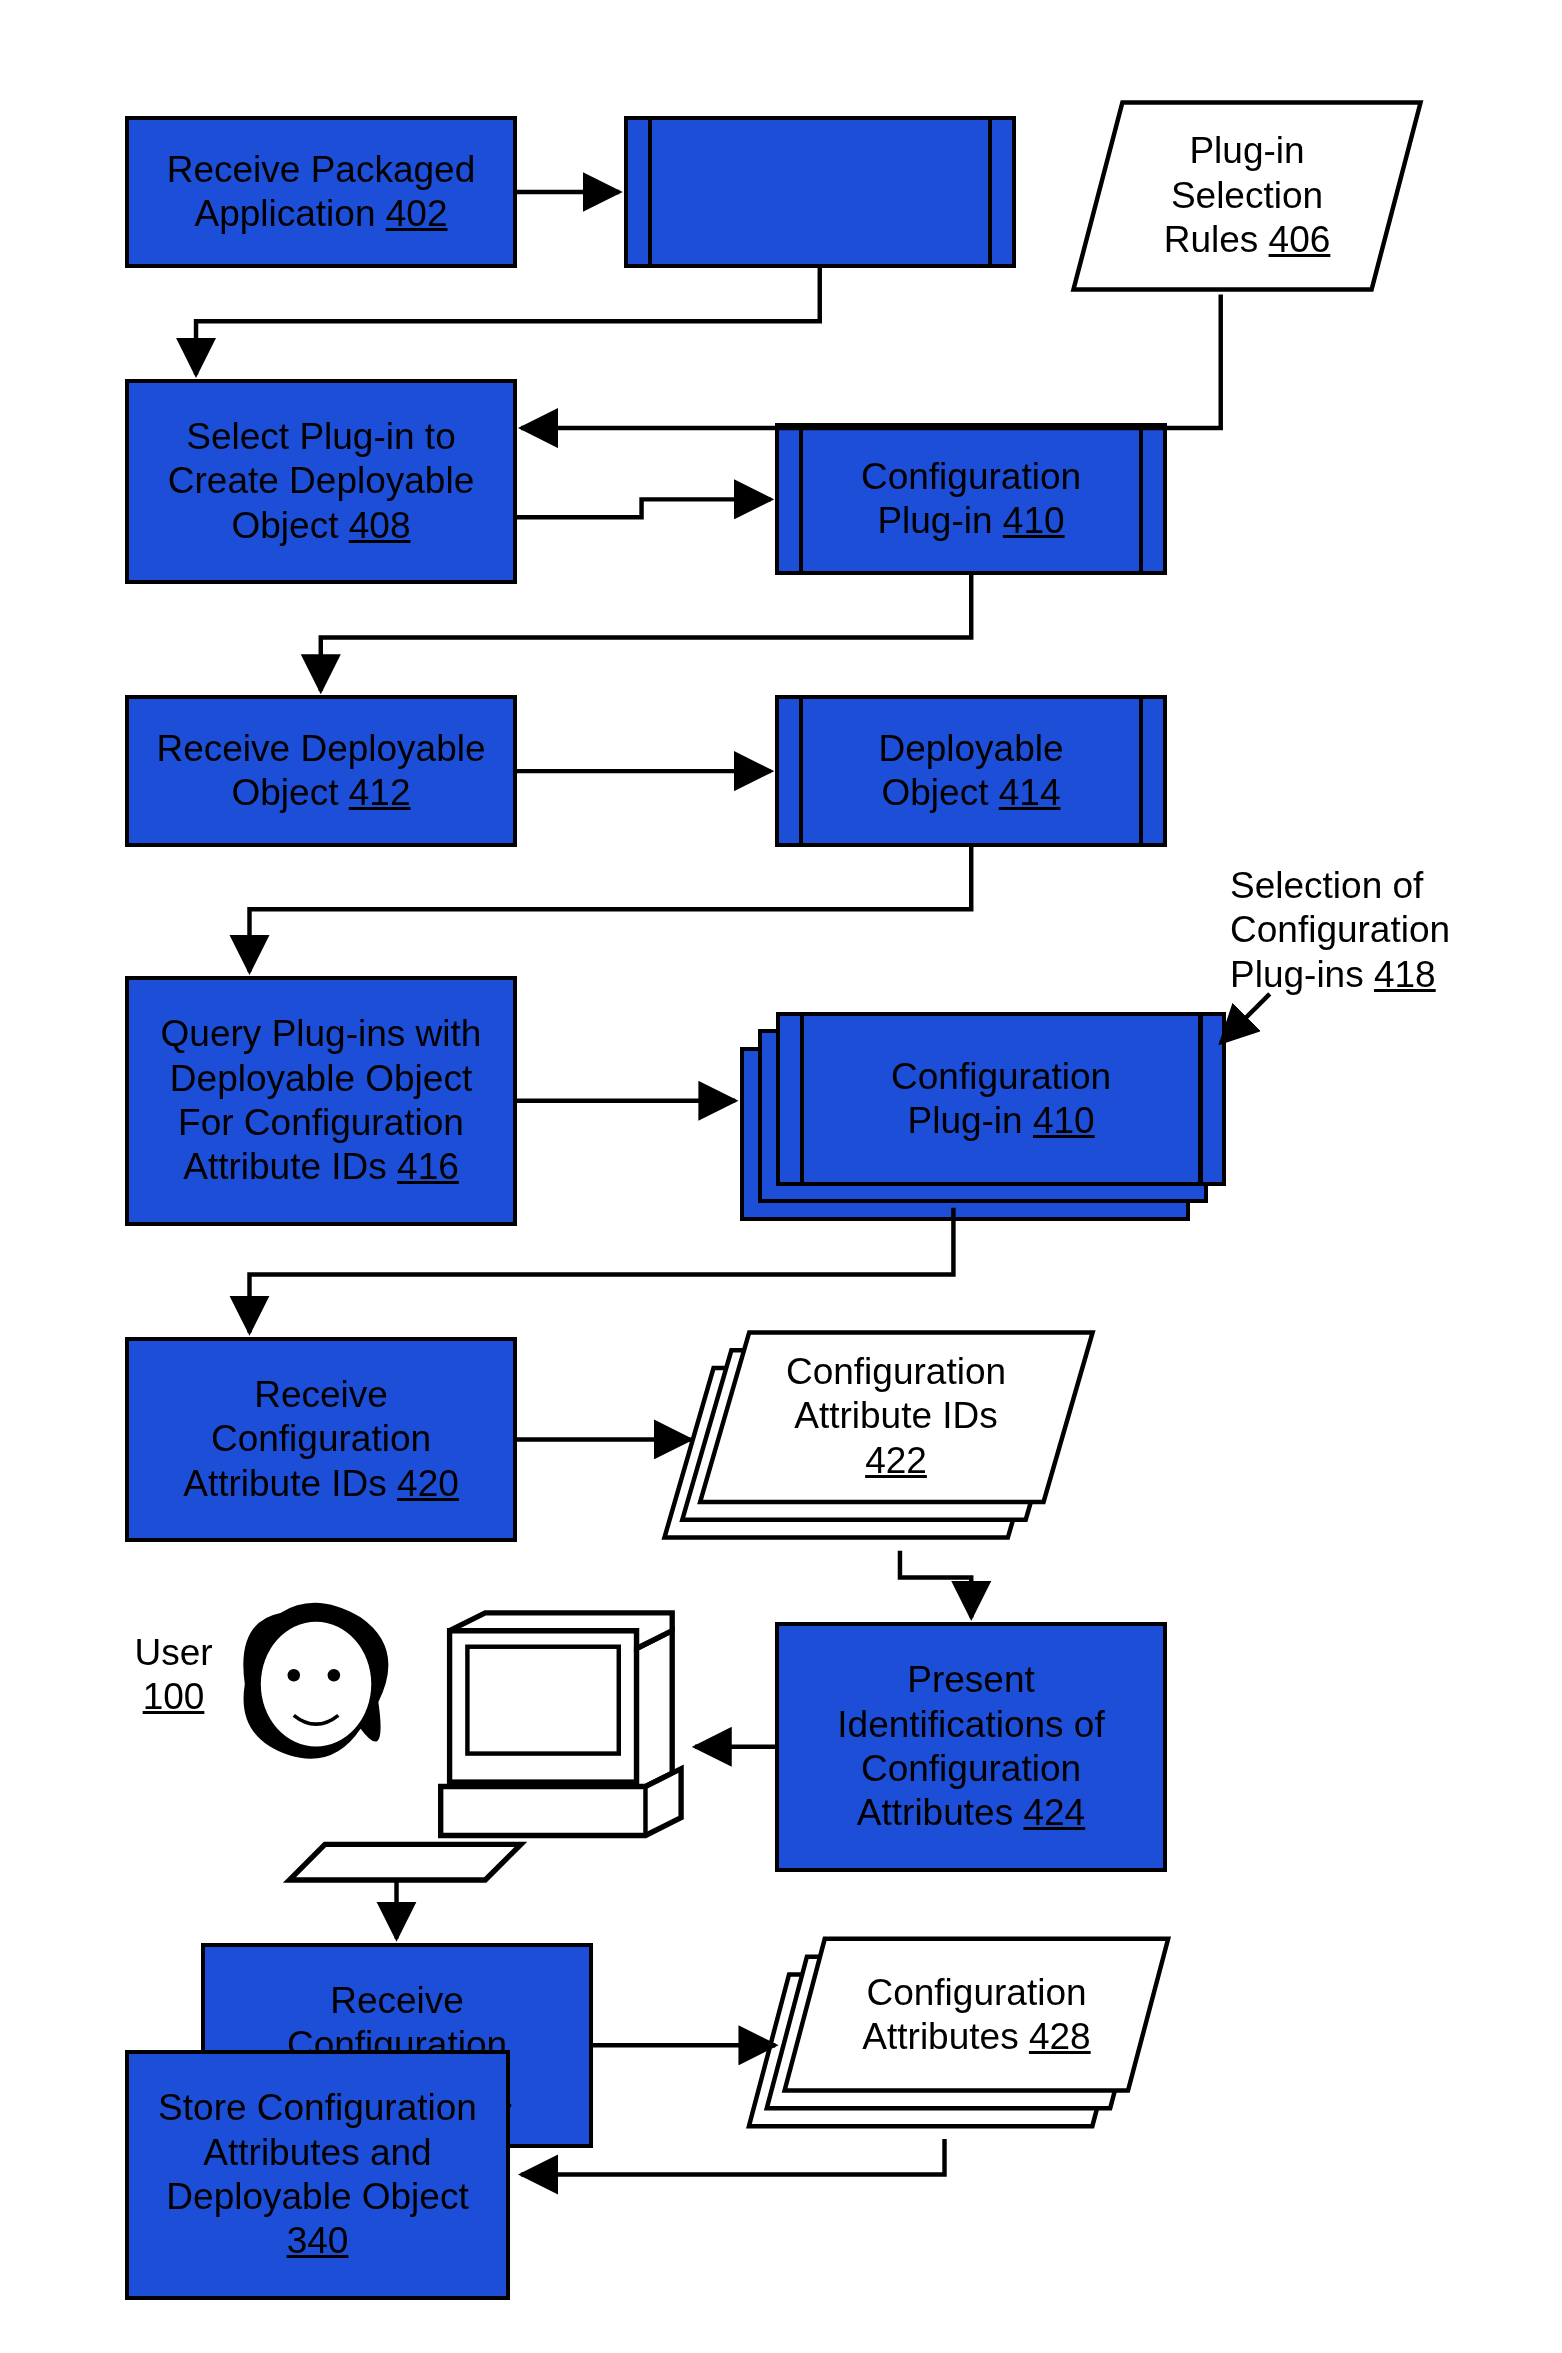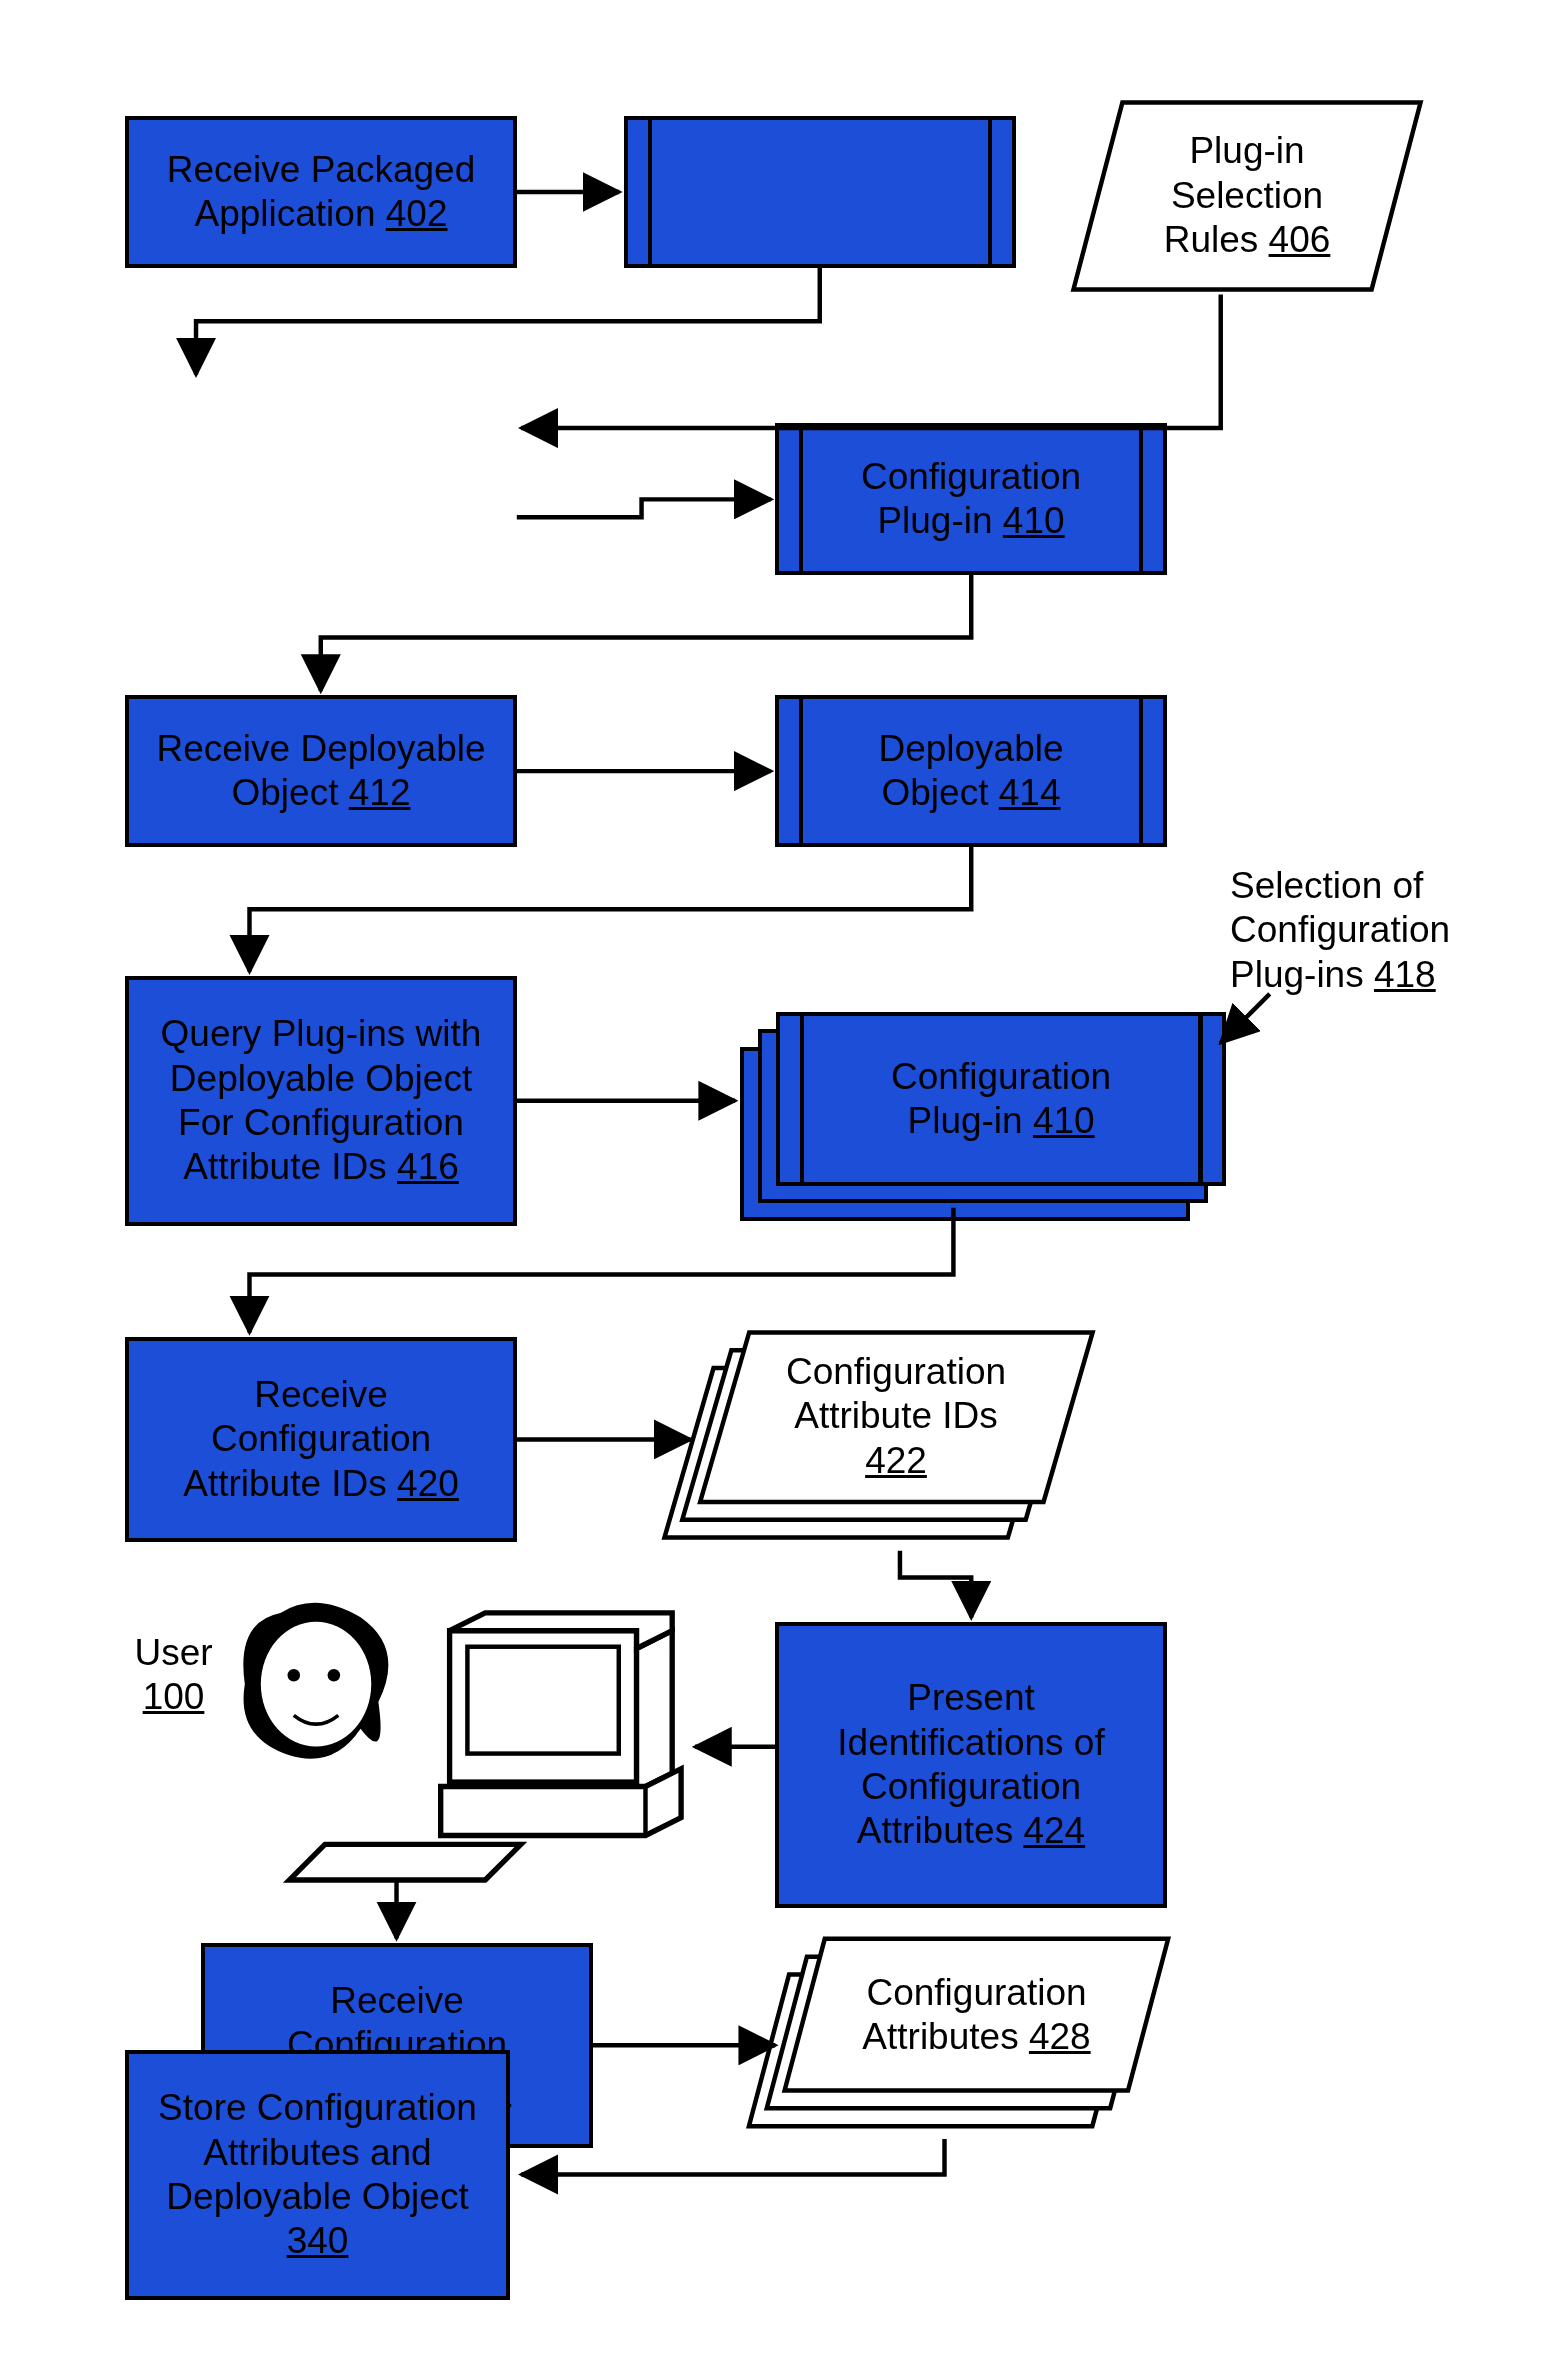--- a/index.html
+++ b/index.html
@@ -58,20 +58,25 @@
     </svg>
     <div style="position:absolute; inset:0; display:flex; flex-direction:column; justify-content:center; align-items:center;">
       <div class="label-text">
         <div><span>Plug-in</span></div>
         <div><span>Selection</span></div>
         <div><span>Rules</span> <span class="ref">406</span></div>
       </div>
     </div>
   </div>
 
+  <div class="node rect" style="left:125px; top:379px; width:392px; height:205px;">
+    <div><span>Select Plug-in to</span></div>
+    <div><span>Create Deployable</span></div>
+    <div><span>Object</span> <span class="ref">408</span></div>
+  </div>
 
   <div class="node" style="left:775px; top:423px; width:392px; height:152px;">
     <div class="rect" style="position:absolute; inset:0;">
       <div style="position:absolute; left:19.6px; top:0; bottom:0; width:4.5px; background:#000;"></div>
       <div style="position:absolute; right:19.6px; top:0; bottom:0; width:4.5px; background:#000;"></div>
       <div class="label-text" style="z-index:1;">
         <div><span>Configuration</span></div>
         <div><span>Plug-in</span> <span class="ref">410</span></div>
       </div>
     </div>
@@ -133,21 +138,21 @@
     </svg>
     <div style="position:absolute; left:40px; top:22px; width:392px; height:169px; display:flex; flex-direction:column; justify-content:center; align-items:center;">
       <div class="label-text">
         <div><span>Configuration</span></div>
         <div><span>Attribute IDs</span></div>
         <div><span class="ref">422</span></div>
       </div>
     </div>
   </div>
 
-  <div class="node rect" style="left:775px; top:1622px; width:392px; height:286px;">
+  <div class="node rect" style="left:775px; top:1622px; width:392px; height:250px;">
     <div><span>Present</span></div>
     <div><span>Identifications of</span></div>
     <div><span>Configuration</span></div>
     <div><span>Attributes</span> <span class="ref">424</span></div>
   </div>
 
   <div class="callout" style="left:102px; top:1631px; width:143px; text-align:center;">
     <div><span>User</span></div>
     <div><span class="ref">100</span></div>
   </div>

